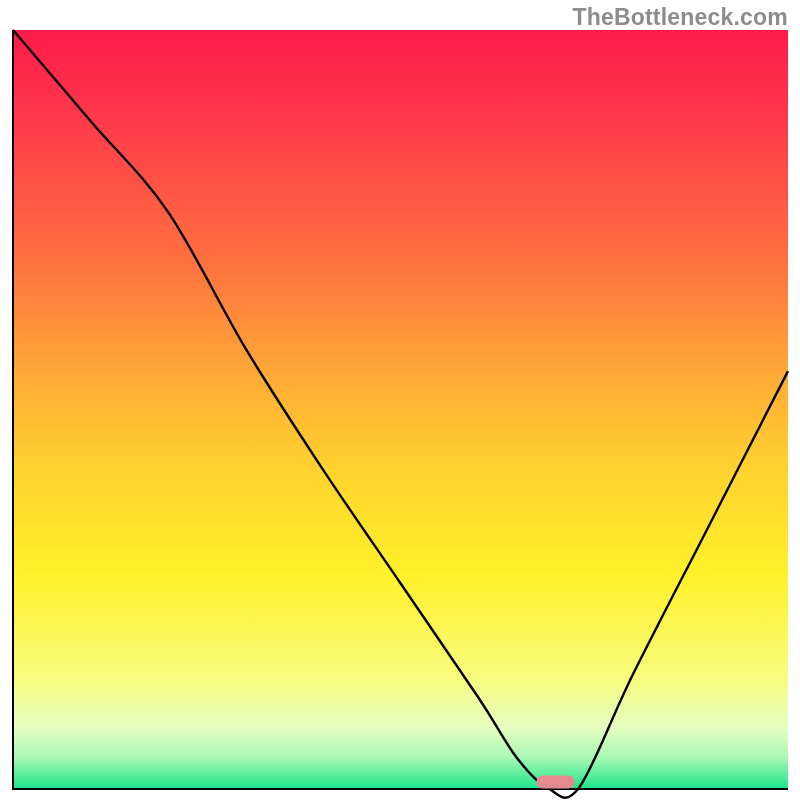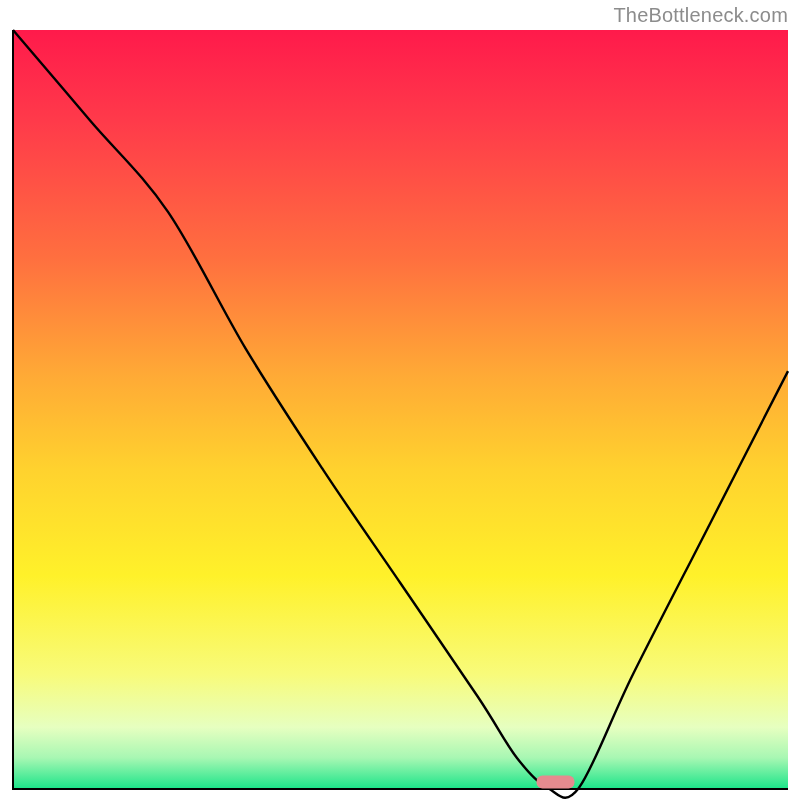--- a/index.html
+++ b/index.html
@@ -50,22 +50,22 @@
     left: 12px;
     top: 788px;
     width: 776px;
     height: 2px;
   }
   .watermark {
     position: absolute;
     top: 4px;
     right: 12px;
     font-family: Arial, Helvetica, sans-serif;
-    font-size: 20px;
-    font-weight: 400;
+    font-size: 23px;
+    font-weight: 700;
     color: #8c8c8c;
     letter-spacing: 0.2px;
   }
   .curve-holder {
     position: absolute;
     left: 0;
     top: 0;
     width: 800px;
     height: 800px;
     pointer-events: none;

